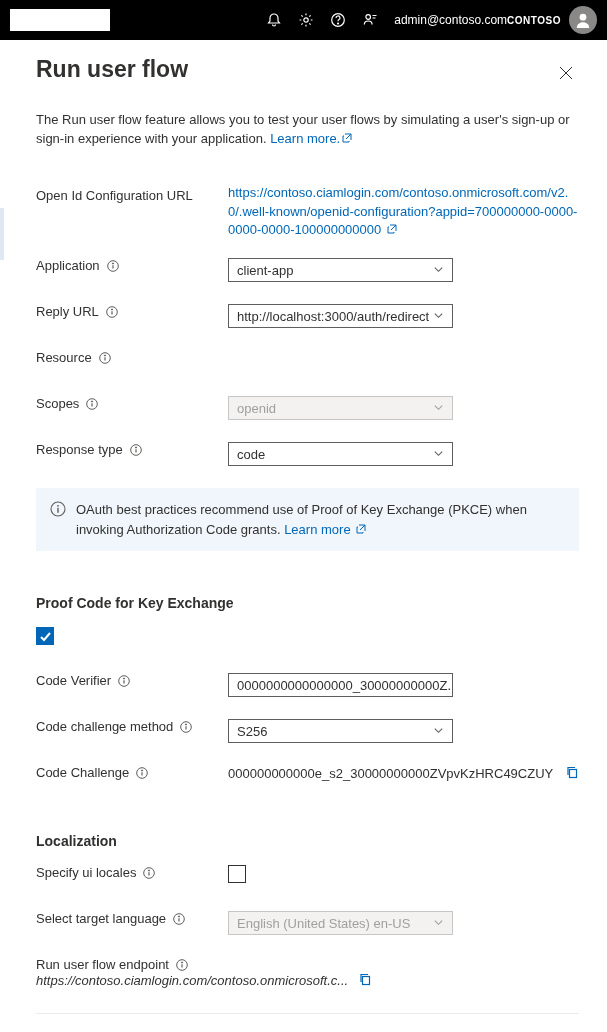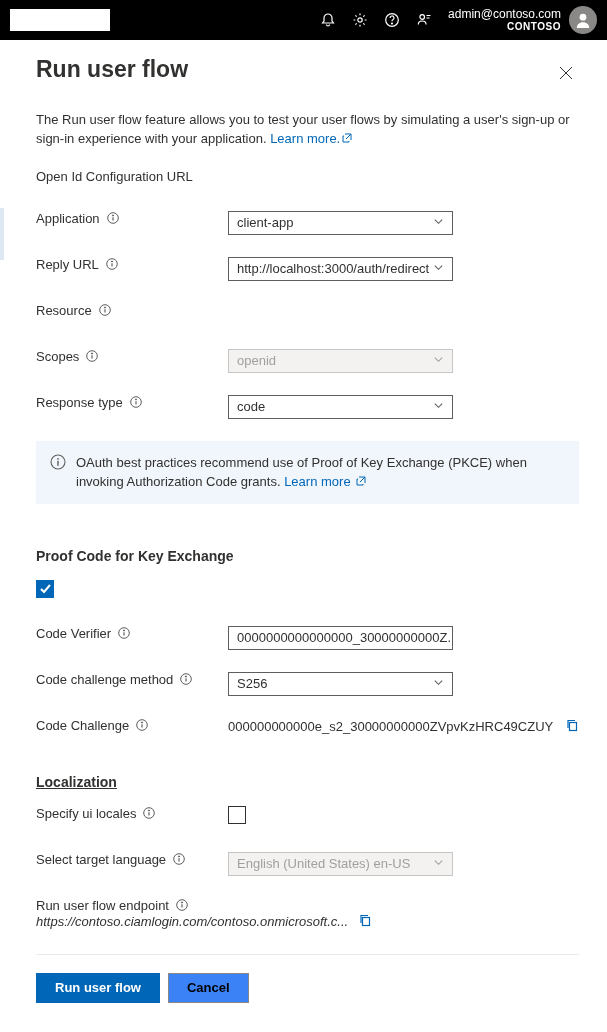--- a/index.html
+++ b/index.html
@@ -2,31 +2,31 @@
 <html><head>
   <meta charset="utf-8">
   <style>
     * { box-sizing: border-box; margin: 0; padding: 0; }
     body { font-family: "Segoe UI", -apple-system, sans-serif; font-size: 13px; color: #323130; background: #fff; width: 607px; }
     .topbar { background: #000; height: 40px; display: flex; align-items: center; padding: 0 10px; color: #fff; }
     .topbar-search { width: 100px; height: 22px; background: #fff; border: none; }
     .topbar-spacer { flex: 1; }
     .topbar-icon { width: 32px; height: 40px; display: flex; align-items: center; justify-content: center; color: #fff; cursor: pointer; }
     .topbar-icon svg { width: 16px; height: 16px; }
-    .topbar-user { display: flex; flex-direction: column; align-items: flex-end; font-size: 12px; line-height: 1.2; margin-left: 8px; }
+    .topbar-user { display: flex; flex-direction: row; align-items: flex-end; font-size: 12px; line-height: 1.2; margin-left: 8px; }
     .topbar-user .email { color: #fff; }
     .topbar-user .org { color: #fff; font-size: 10px; letter-spacing: 0.5px; font-weight: 600; }
     .avatar { width: 28px; height: 28px; border-radius: 50%; background: #8a8886; margin-left: 8px; display: flex; align-items: center; justify-content: center; }
     .avatar svg { width: 18px; height: 18px; fill: #fff; }
     .panel { padding: 16px 28px 28px 36px; position: relative; }
     .panel-header { display: flex; align-items: flex-start; justify-content: space-between; margin-bottom: 22px; }
     .panel-title { font-size: 23px; font-weight: 600; color: #323130; }
     .close-btn { cursor: pointer; padding: 6px; margin-top:4px; }
     .close-btn svg { width: 14px; height: 14px; }
-    .intro { font-size: 13px; color: #323130; line-height: 1.45; margin-bottom: 16px; }
+    .intro { font-size: 13px; color: #323130; line-height: 1.45; margin-bottom: 35px; }
     .intro a { color: #0067b8; text-decoration: none; }
     .ext-icon { display: inline-block; vertical-align: baseline; margin-left: 2px; }
     .ext-icon svg { width: 10px; height: 10px; }
     .row { display: flex; align-items: flex-start; margin-bottom: 18px; min-height: 28px; }
     .label-col { width: 192px; flex-shrink: 0; display: flex; align-items: center; font-size: 13px; color: #323130; padding-top:4px;}
     .label-col.no-pad{padding-top:0;}
     .info-icon { display: inline-flex; align-items: center; justify-content: center; width: 14px; height: 14px; margin-left: 6px; cursor: pointer; }
     .info-icon svg { width: 12px; height: 12px; stroke: #605e5c; fill: none; }
     .value-col { flex: 1; display: flex; align-items: center; }
     .link-text { color: #0067b8; text-decoration: none; font-size: 13px; word-break: break-all; line-height:1.45;}
@@ -114,20 +114,26 @@
 
   <p class="intro">
     <span>The Run user flow feature allows you to test your user flows by simulating a user's sign-up or sign-in experience with your application. </span><a href="#"><span>Learn more.</span><span class="ext-icon"><svg viewBox="0 0 10 10" fill="none" stroke="#0067b8" stroke-width="1">
             <path d="M3 1h6v6M9 1 4 6"></path>
             <path d="M7 8v1H1V3h1"></path>
           </svg></span></a>
   </p>
 
   <div class="row">
     <div class="label-col">Open Id Configuration URL</div>
+    <div class="value-col">
+      <a href="#" class="link-text"><span>https://contoso.ciamlogin.com/contoso.onmicrosoft.com/v2.0/.well-known/openid-configuration?appid=700000000-0000-0000-0000-100000000000</span>&nbsp;<span class="ext-icon"><svg viewBox="0 0 10 10" fill="none" stroke="#0067b8" stroke-width="1">
+              <path d="M3 1h6v6M9 1 4 6"></path>
+              <path d="M7 8v1H1V3h1"></path>
+            </svg></span></a>
+    </div>
   </div>
 
   <div class="row">
     <div class="label-col no-pad">
       <span>Application</span>
       <span class="info-icon">
           <svg viewBox="0 0 12 12">
             <circle cx="6" cy="6" r="5.3" stroke-width="1"></circle>
             <circle cx="6" cy="3.5" r="0.6" fill="#605e5c"></circle>
             <path d="M6 5.3v3.2" stroke-width="1.2"></path>
@@ -303,21 +309,21 @@
       <span class="copy-icon">
         <svg viewBox="0 0 14 14" fill="none" stroke="#0067b8" stroke-width="1.2">
             <rect x="4.5" y="4.5" width="7" height="8"></rect>
             <path d="M3 10V2.5h7"></path>
           </svg>
       </span>
     </div>
   </div>
 
   <div class="section-gap"></div>
-  <div class="section-title" style="margin-top:4px;text-decoration:underline;">Localization</div>
+  <div class="section-title" style="margin-top:16px;">Localization</div>
 
   <div class="row">
     <div class="label-col no-pad">
       <span>Specify ui locales</span>
       <span class="info-icon">
           <svg viewBox="0 0 12 12">
             <circle cx="6" cy="6" r="5.3" stroke-width="1"></circle>
             <circle cx="6" cy="3.5" r="0.6" fill="#605e5c"></circle>
             <path d="M6 5.3v3.2" stroke-width="1.2"></path>
           </svg>

